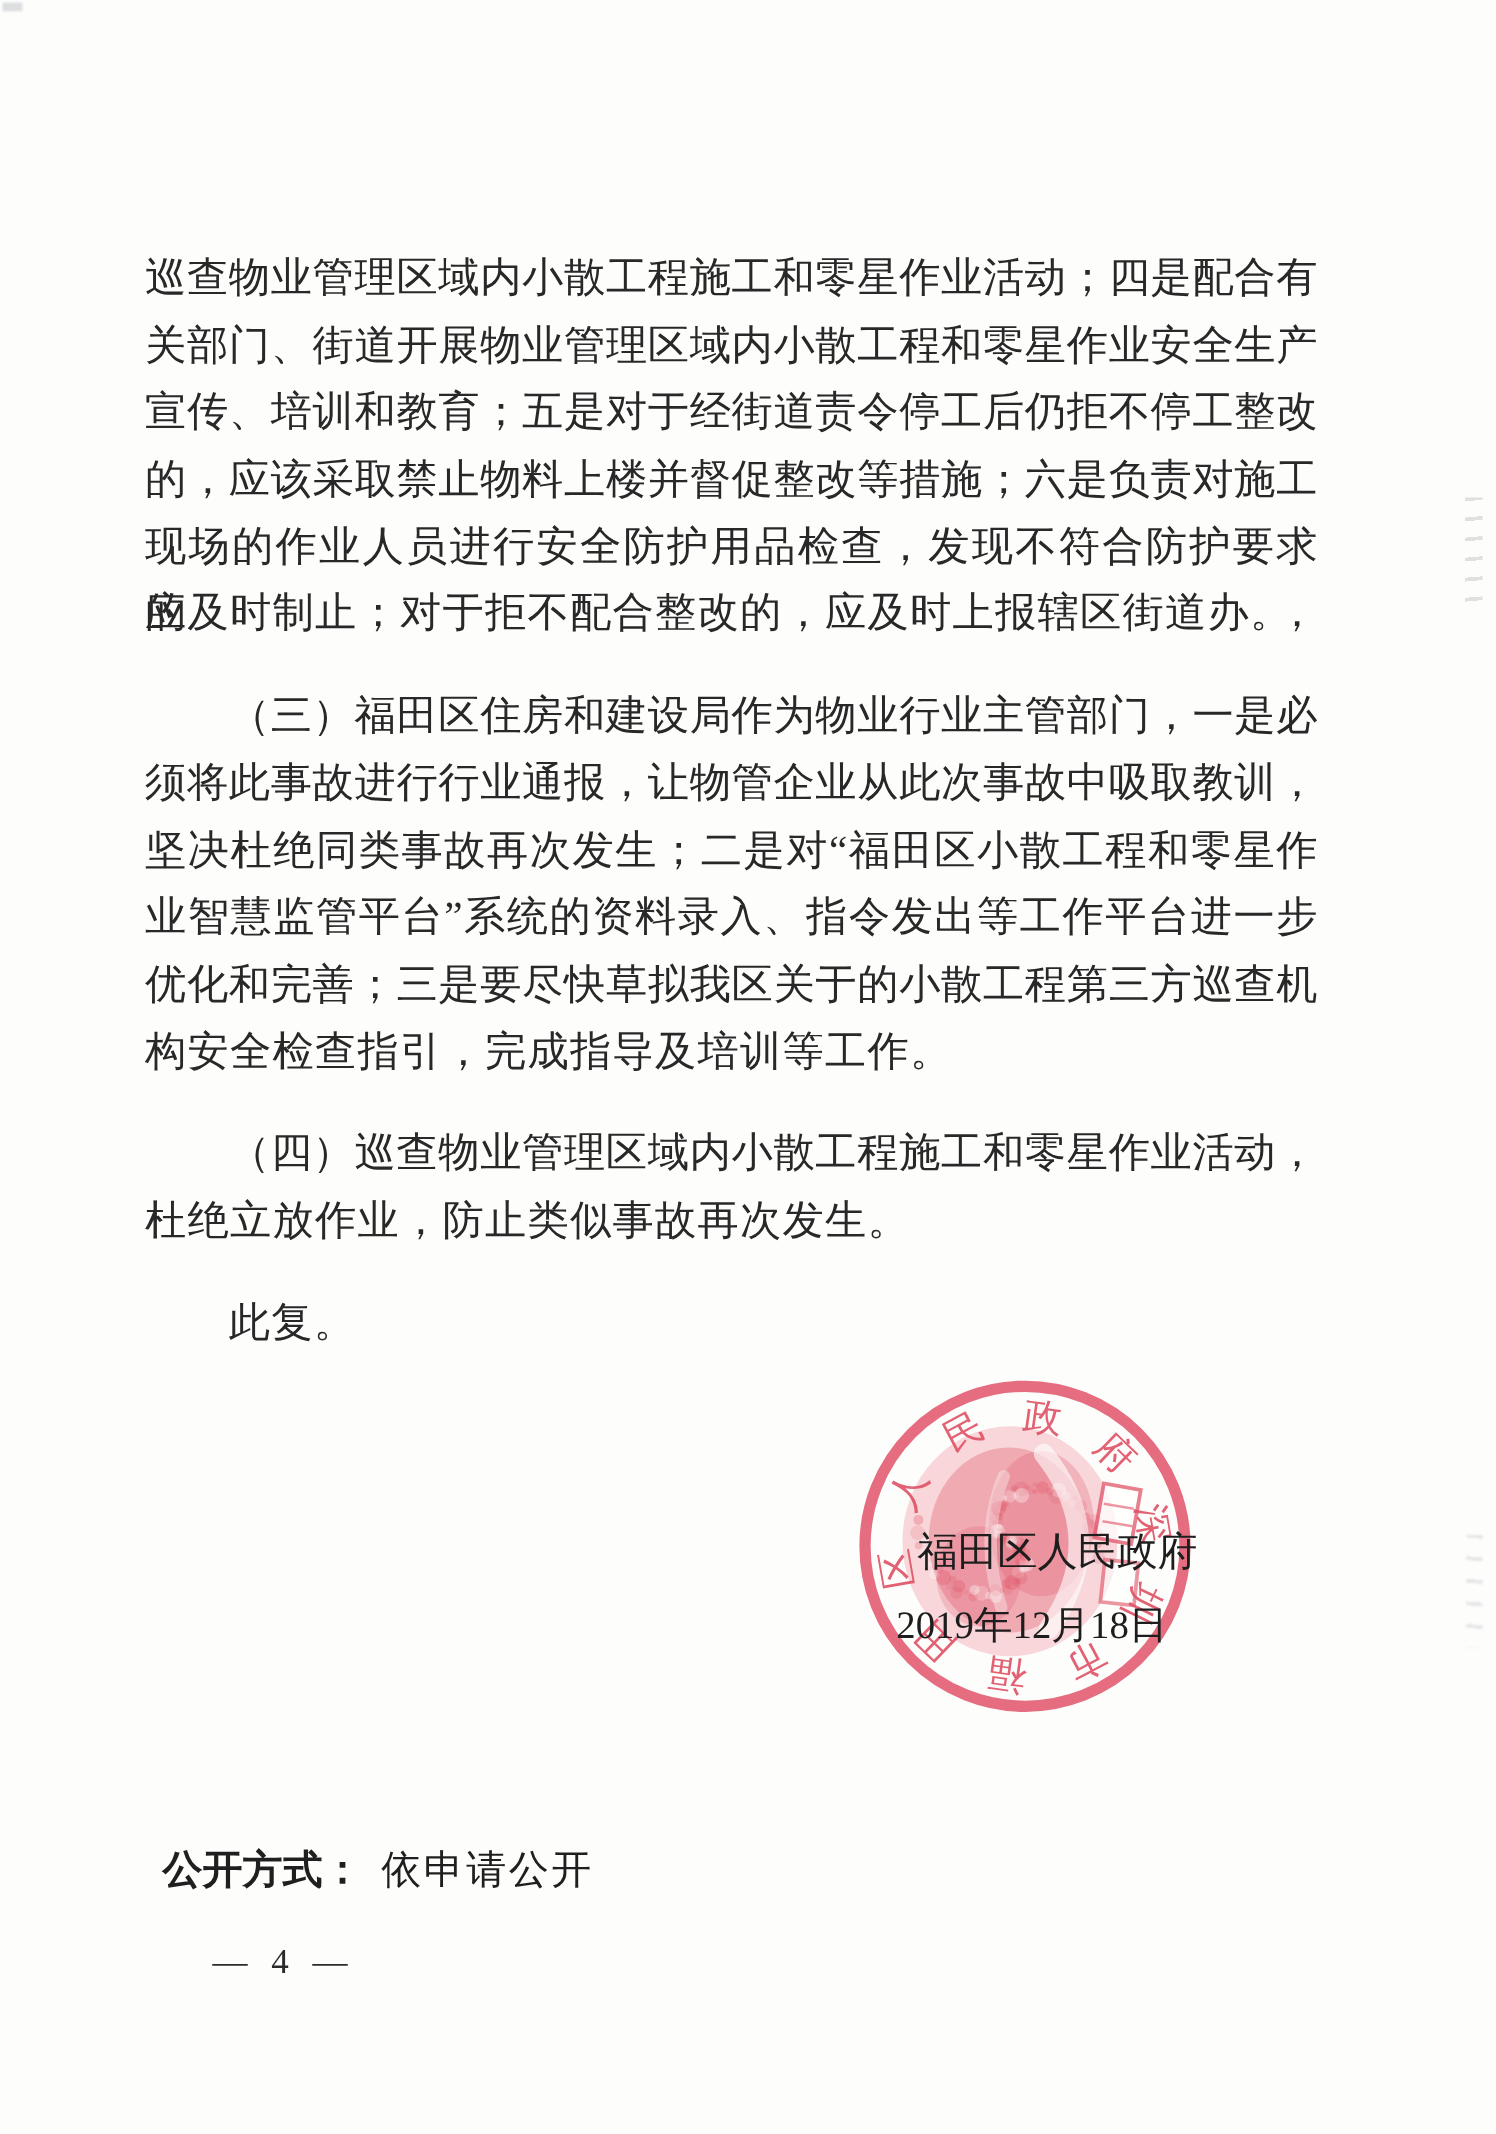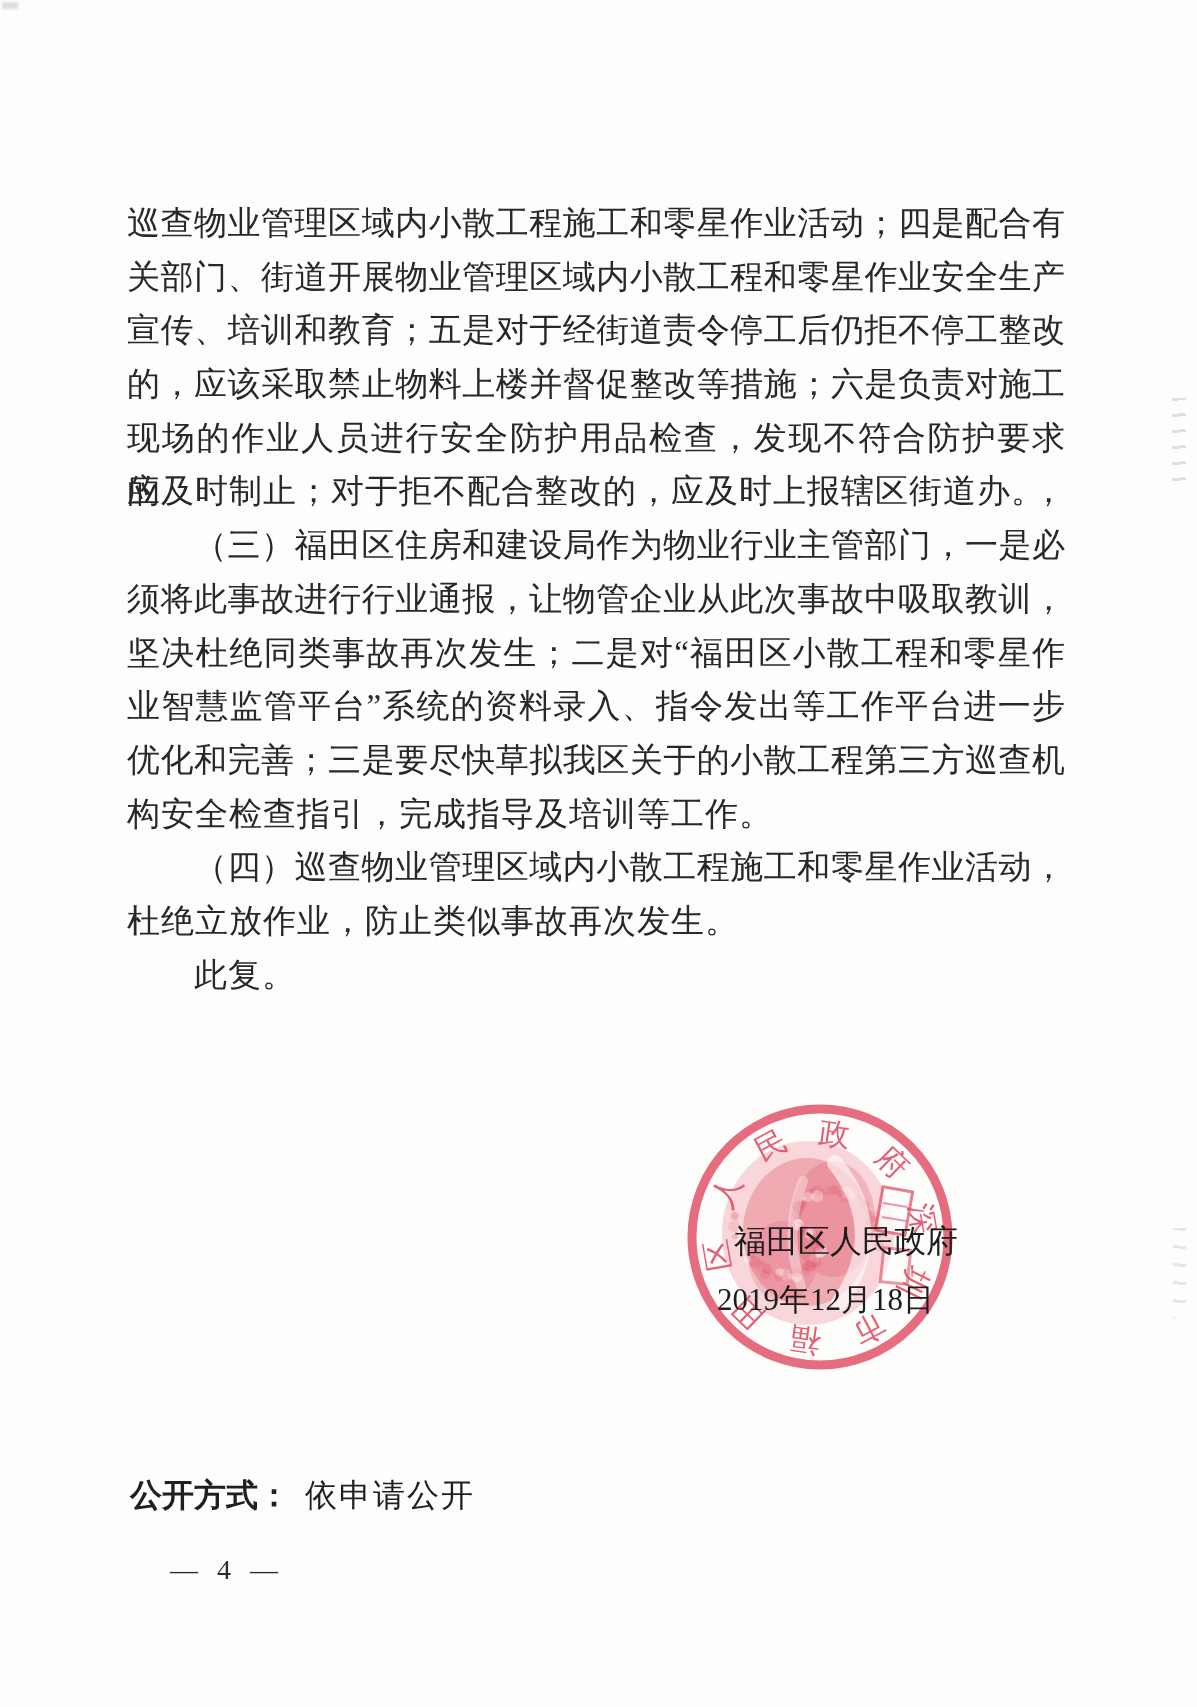--- a/index.html
+++ b/index.html
@@ -9,37 +9,37 @@
     font-family:"Liberation Serif","DejaVu Serif",serif;
     position:relative;
     overflow:hidden;
   }
   .page{
     position:absolute;left:0;top:0;width:1197px;height:1707px;
     background:#fdfdfc;
   }
   
   .body-text{
-    position:absolute;left:127px;top:197px;width:938px;
+    position:absolute;left:116px;top:197px;width:938px;
     font-size:33px;line-height:53.7px;color:#282828;
     font-family:"Liberation Serif","DejaVu Serif",serif;
   }
   .t-line{
     height:53.7px;white-space:nowrap;
     letter-spacing:1px;
   }
   .t-line.justify{
     white-space:normal;
     text-align:justify;
     -moz-text-align-last:justify;
     text-align-last:justify;
     text-justify:inter-character;
     letter-spacing:0;
   }
-  .t-line.indent{ text-indent:67px; }
+  .t-line.indent{ text-indent:67px;margin-top:28px; }
   
   .seal-wrap{
     position:absolute;left:683px;top:1101px;width:274px;height:274px;
     z-index:1;
   }
   
   .sig-issuer{
     position:absolute;left:734px;top:1220px;width:240px;
     font-size:32px;color:#1d1d1d;letter-spacing:0;
     z-index:2;white-space:nowrap;

